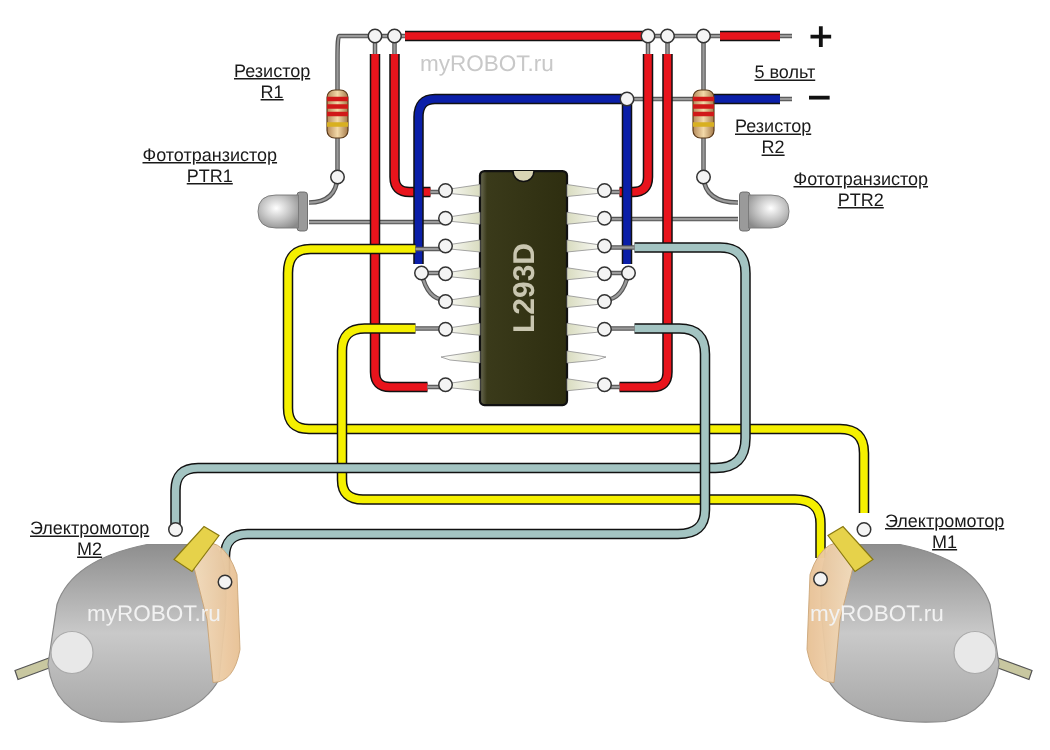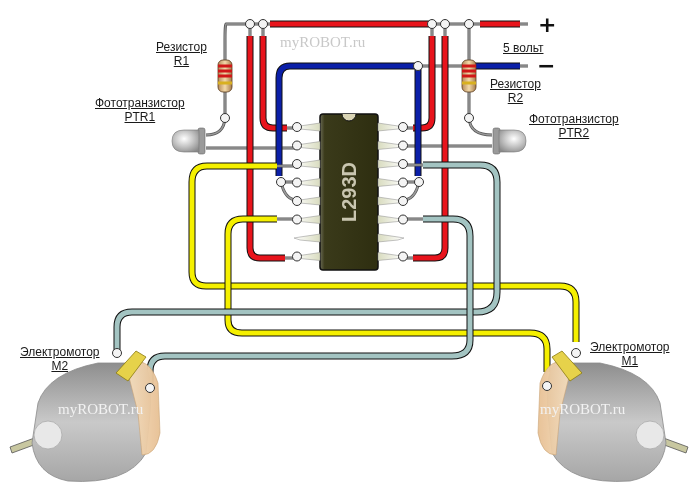--- a/index.html
+++ b/index.html
@@ -1,19 +1,19 @@
 <!DOCTYPE html>
 <html><head>
   <meta charset="utf-8">
   <style>
     html, body { margin: 0; padding: 0; background: #ffffff; }
     body { width: 700px; height: 500px; overflow: hidden; position: relative; font-family: "Liberation Sans", sans-serif; }
     #stage { position: absolute; left: 0; top: 0; width: 700px; height: 500px; }
     .lbl { position: absolute; font-family: "Liberation Sans", sans-serif; font-size: 12px; color: #1a1a1a; text-align: center; line-height: 14px; white-space: nowrap; text-decoration: underline; }
-    .wm { position: absolute; font-family: Liberation Serif, serif; font-size: 15px; color: #c8c8c8; white-space: nowrap; }
+    .wm { position: absolute; font-family: Liberation Sans, sans-serif; font-size: 15px; color: #c8c8c8; white-space: nowrap; }
     .wm.on-motor { color: #f2f2f2; font-size: 15px; }
     .sign { position: absolute; font-family: "DejaVu Sans", sans-serif; font-weight: bold; font-size: 22px; color: #111; line-height: 22px; }
   </style>
 </head>
 <body>
 
 <svg id="stage" width="700" height="500" viewBox="0 0 700 500" xmlns="http://www.w3.org/2000/svg">
   <defs>
     <linearGradient id="chipGrad" x1="0" x2="1">
       <stop offset="0" stop-color="#6b6b55"></stop>

